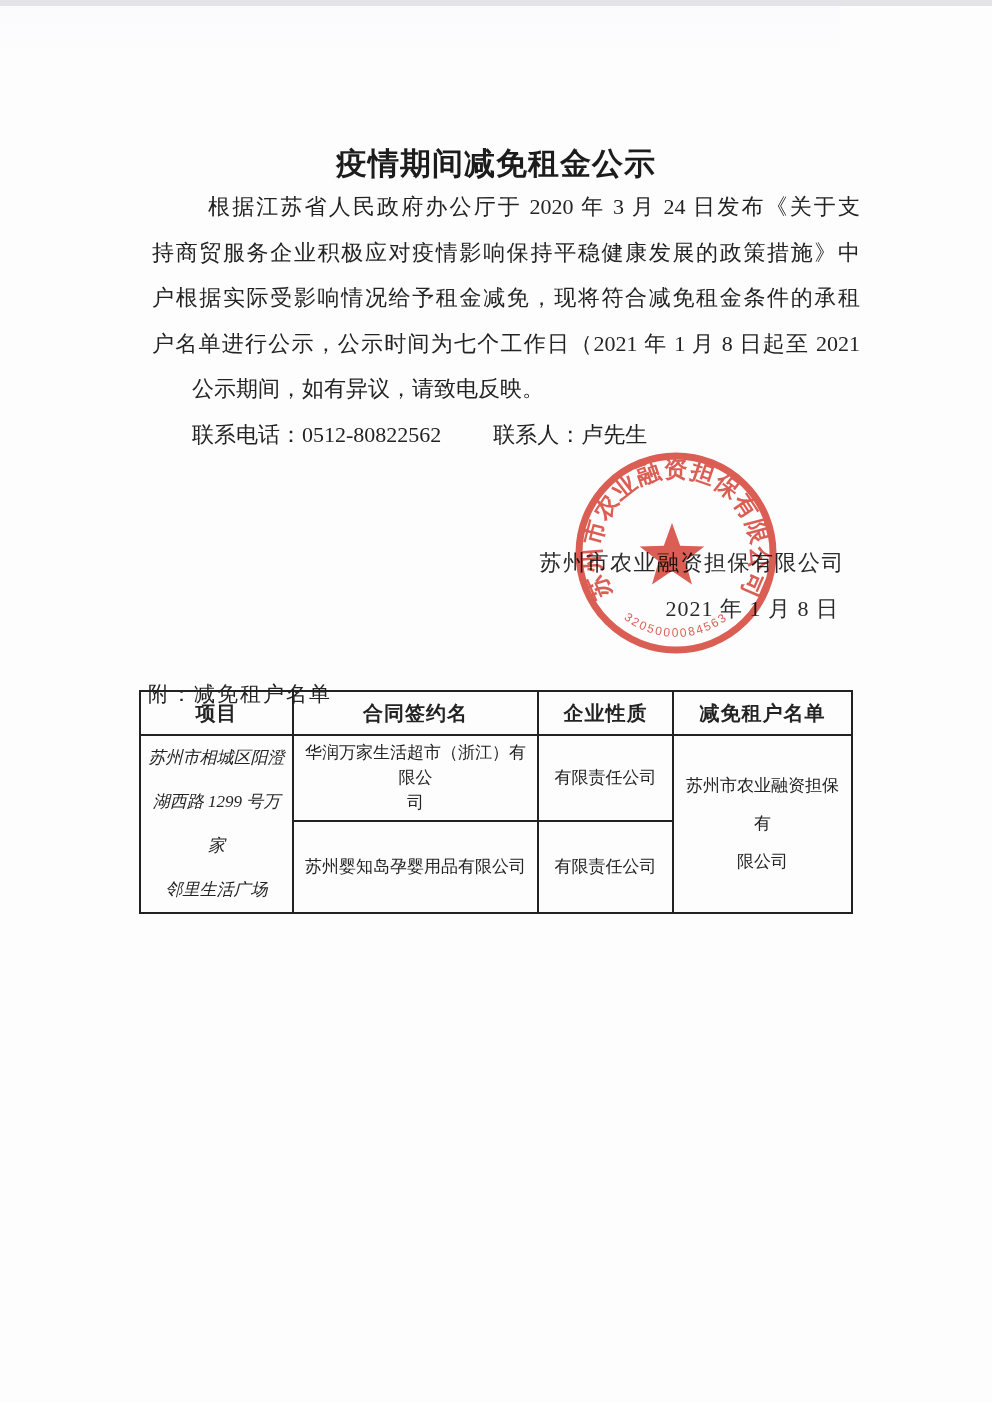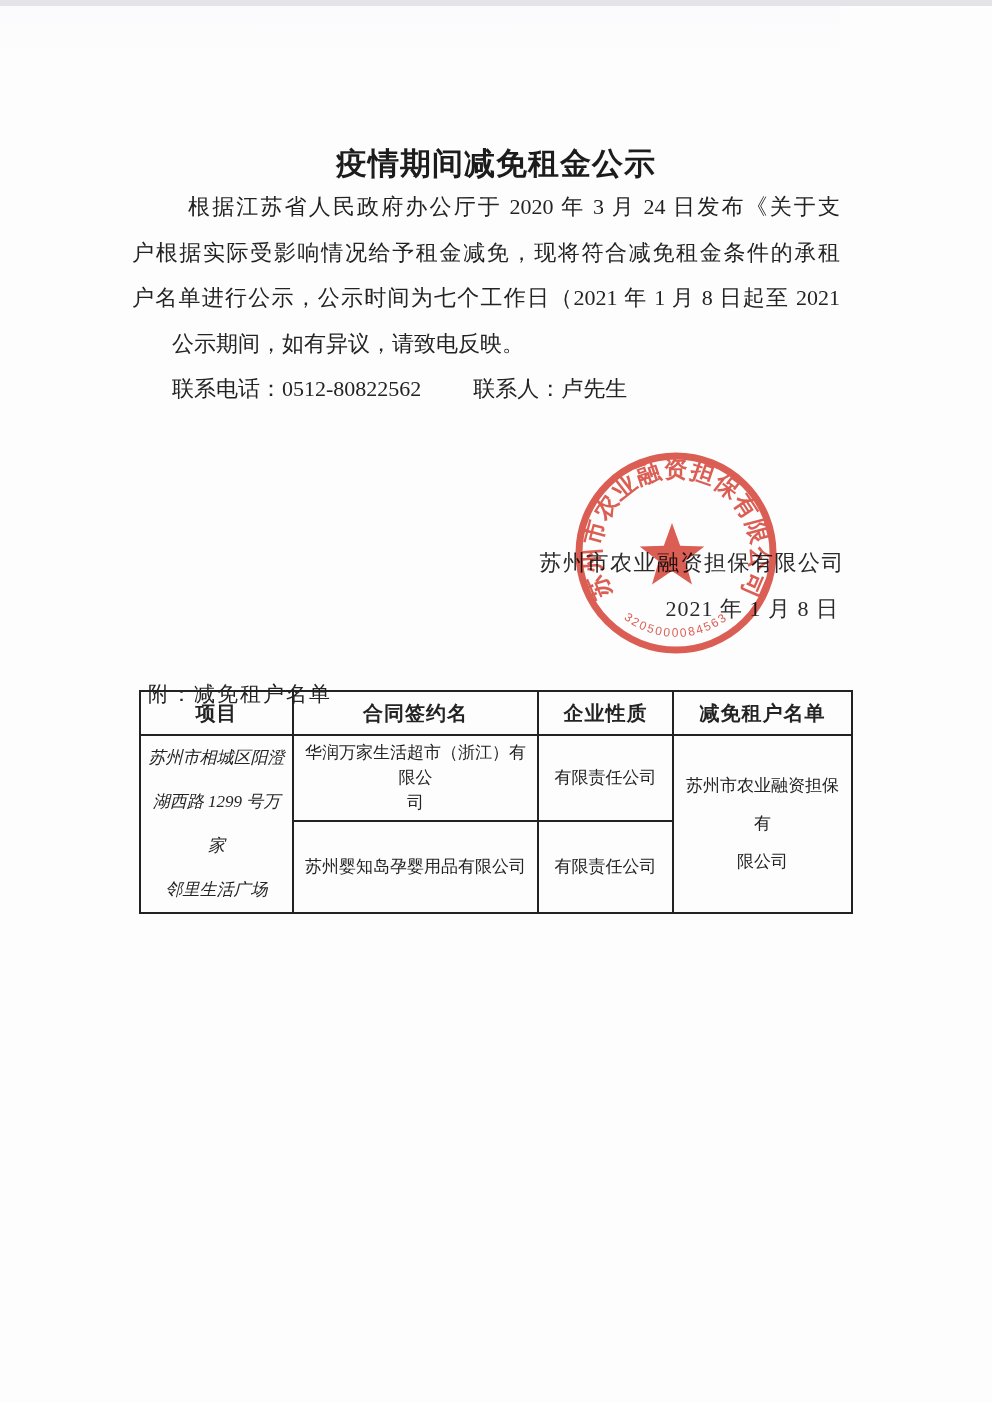--- a/index.html
+++ b/index.html
@@ -13,21 +13,21 @@
   .page{position:relative;width:840px;height:1403px;background:linear-gradient(180deg,#fafafc 0%,#fdfdfe 4%,#fdfdfe 100%);}
   .scan-edge{position:absolute;left:0;top:0;width:992px;height:6px;background:#e4e4e8;}
 
   .doc-title{
     position:absolute;left:0;top:122px;width:992px;
     text-align:center;font-size:31px;font-weight:bold;
     letter-spacing:1px;color:#1c1c1c;
   }
 
   .doc-body{
-    position:absolute;left:132px;top:184px;width:708px;
+    position:absolute;left:152px;top:184px;width:708px;
     font-size:22px;line-height:45.5px;color:#232323;
   }
   .p-line{height:45.5px;white-space:nowrap;}
   .p-line.just{white-space:normal;text-align:justify;text-align-last:justify;}
   .p-line.ind{text-indent:56px;}
   .p-line.ind2{text-indent:40px;}
   .contact-person{margin-left:52px;}
 
   .sig-company{
     position:absolute;top:548px;left:0;width:845px;
@@ -71,20 +71,21 @@
 </head>
 <body>
 
 <div class="page">
   <div class="scan-edge"></div>
 
   <h1 class="doc-title">疫情期间减免租金公示</h1>
 
   <div class="doc-body">
     <div class="p-line just ind">根据江苏省人民政府办公厅于 2020 年 3 月 24 日发布《关于支</div>
+    <div class="p-line just">持商贸服务企业积极应对疫情影响保持平稳健康发展的政策措施》中</div>
     <div class="p-line just">户根据实际受影响情况给予租金减免，现将符合减免租金条件的承租</div>
     <div class="p-line just">户名单进行公示，公示时间为七个工作日（2021 年 1 月 8 日起至 2021</div>
     <div class="p-line ind2">公示期间，如有异议，请致电反映。</div>
     <div class="p-line ind2"><span>联系电话：0512-80822562</span><span class="contact-person">联系人：卢先生</span></div>
   </div>
 
   <div class="sig-company">苏州市农业融资担保有限公司</div>
   <div class="sig-date">2021 年 1 月 8 日</div>
 
   <svg class="seal" viewBox="0 0 220 220" width="220" height="220">

